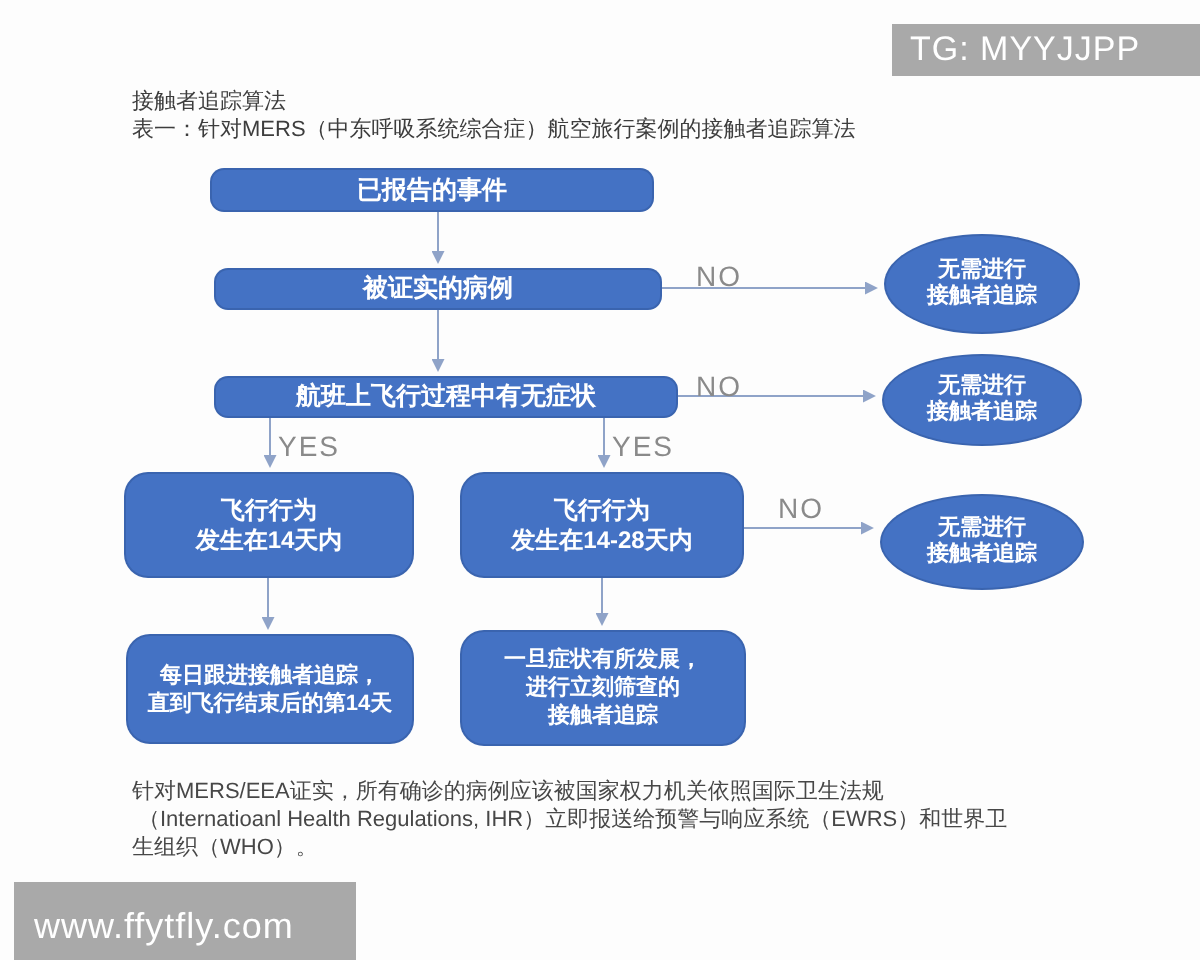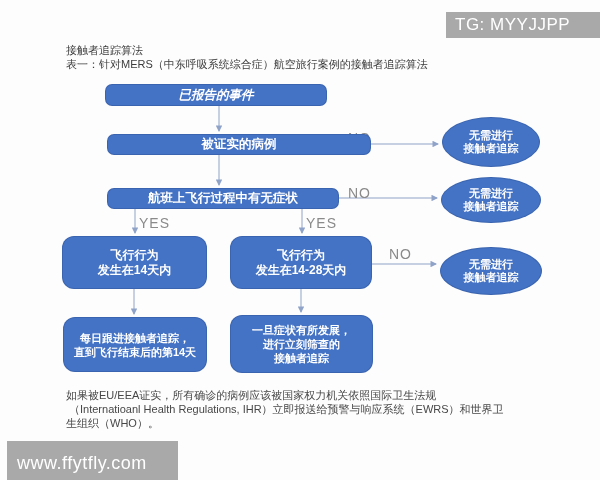--- a/index.html
+++ b/index.html
@@ -73,24 +73,24 @@
     <path d="M372,264 L436,264" marker-end="url(#arr)"></path>
   </g>
 </svg>
 
 <div class="abs edge-label" style="left:348px;top:130px;">NO</div>
 <div class="abs edge-label" style="left:348px;top:185px;">NO</div>
 <div class="abs edge-label" style="left:389px;top:246px;">NO</div>
 <div class="abs edge-label" style="left:139px;top:215px;">YES</div>
 <div class="abs edge-label" style="left:306px;top:215px;">YES</div>
 
-<div class="abs node bar" style="left:105px;top:84px;width:222px;height:22px;font-style:italic;">
+<div class="abs node bar" style="left:105px;top:84px;width:222px;height:22px;">
   <span>已报告的事件</span>
 </div>
-<div class="abs node bar" style="left:107px;top:134px;width:264px;height:21px;">
+<div class="abs node bar" style="left:107px;top:134px;width:224px;height:21px;">
   <span>被证实的病例</span>
 </div>
 <div class="abs node bar" style="left:107px;top:188px;width:232px;height:21px;">
   <span>航班上飞行过程中有无症状</span>
 </div>
 
 <div class="abs node rbox" style="left:62px;top:236px;width:145px;height:53px;">
   <span>飞行行为</span>
   <span>发生在14天内</span>
 </div>
@@ -114,15 +114,15 @@
 </div>
 <div class="abs node ellipse" style="left:441px;top:177px;width:100px;height:46px;">
   <span>无需进行</span>
   <span>接触者追踪</span>
 </div>
 <div class="abs node ellipse" style="left:440px;top:247px;width:102px;height:48px;">
   <span>无需进行</span>
   <span>接触者追踪</span>
 </div>
 
-<div class="abs foot-line f1">如果被EU/EEA证实，所有确诊的病例应该被国家权力机关依照国际卫生法规</div>
+<div class="abs foot-line f1">针对MERS/EEA证实，所有确诊的病例应该被国家权力机关依照国际卫生法规</div>
 <div class="abs foot-line f2">（Internatioanl Health Regulations, IHR）立即报送给预警与响应系统（EWRS）和世界卫</div>
 <div class="abs foot-line f3">生组织（WHO）。</div>
 
 </body></html>

